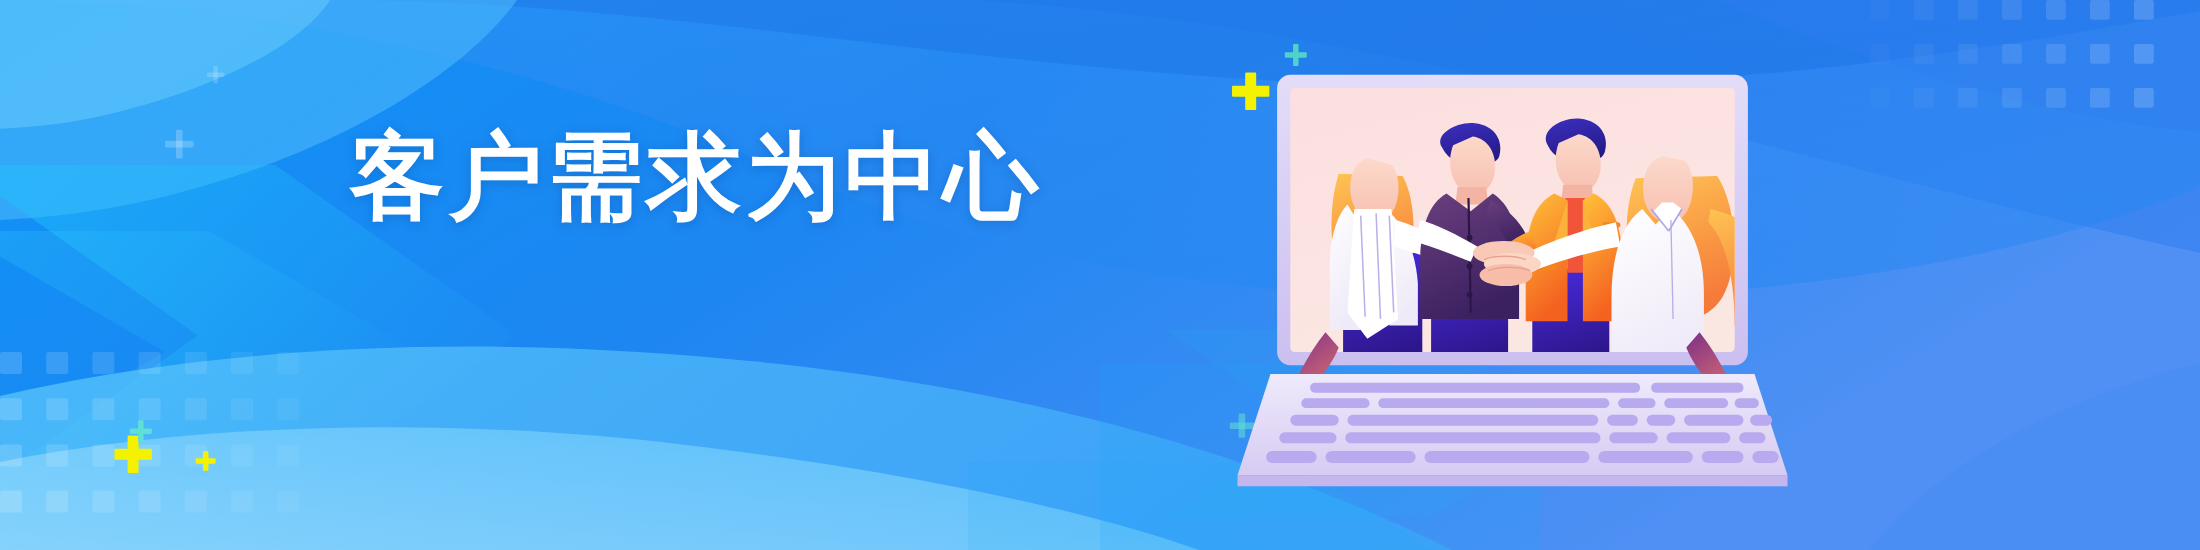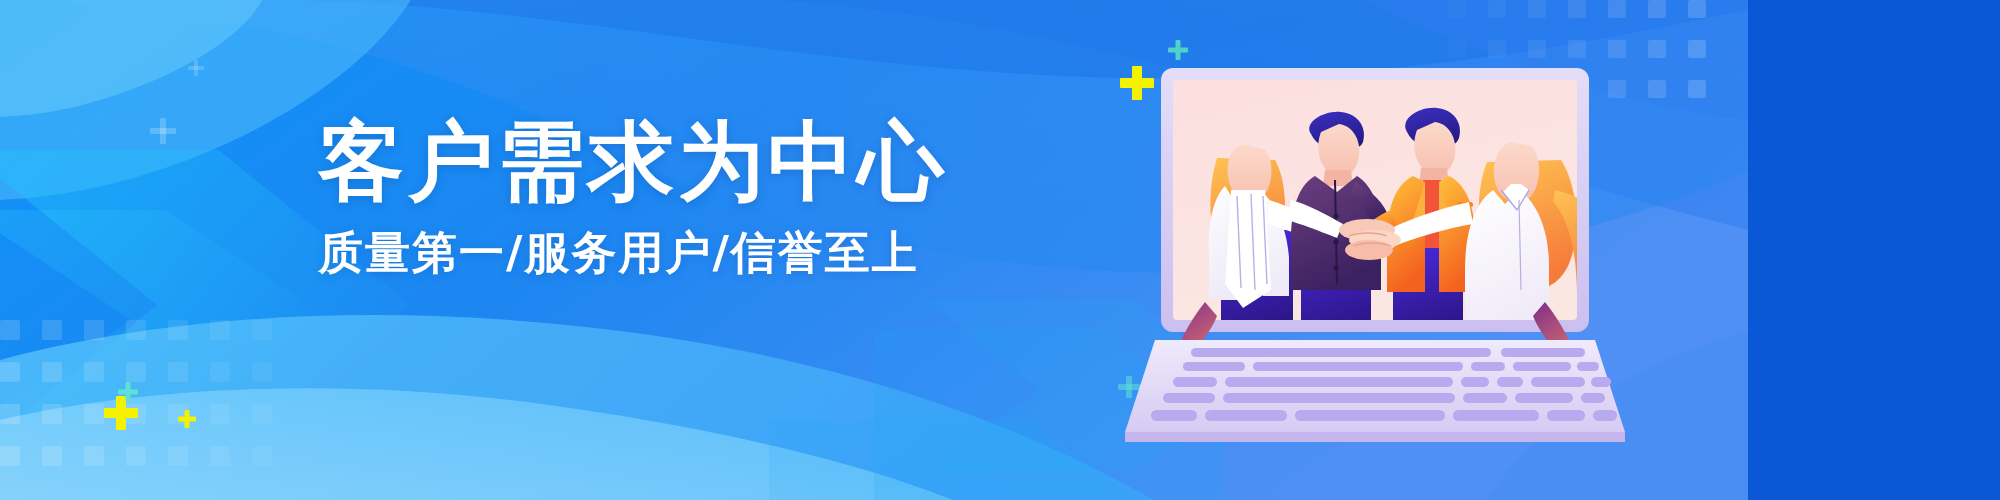--- a/index.html
+++ b/index.html
@@ -1,20 +1,20 @@
 <!DOCTYPE html>
 <html><head>
 <meta charset="utf-8">
 <style>
   html,body{margin:0;padding:0;background:#0a58d6;}
   body{font-family:"Liberation Sans","DejaVu Sans",sans-serif;}
 
   .banner{
     position:relative;
-    width:1748px;
+    width:2000px;
     height:500px;
     overflow:hidden;
     background:linear-gradient(110deg,#0e8ff5 0%,#1a8df2 22%,#2a82ef 48%,#3d81ef 72%,#4f8cf3 100%);
   }
 
   
   .bg-layer{position:absolute;top:0;left:0;width:100%;height:100%;pointer-events:none;}
   .bg-layer svg{display:block;width:100%;height:100%;}
 
   
@@ -195,21 +195,20 @@
       <div class="plus" style="left: 104px; top: 396px; width: 34px; height: 34px; color: rgb(245, 242, 0); --t: 10px;"></div>
       <div class="plus" style="left: 178px; top: 410px; width: 18px; height: 18px; color: rgb(245, 242, 0); --t: 5px;"></div>
       <div class="plus" style="left: 118px; top: 382px; width: 20px; height: 20px; color: rgb(95, 224, 214); --t: 5px;"></div>
       <div class="plus" style="left: 150px; top: 118px; width: 26px; height: 26px; color: rgba(255, 255, 255, 0.22); --t: 6px;"></div>
       <div class="plus" style="left: 188px; top: 60px; width: 16px; height: 16px; color: rgba(255, 255, 255, 0.18); --t: 4px;"></div>
       <div class="plus" style="left: 1118px; top: 376px; width: 22px; height: 22px; color: rgba(95, 224, 214, 0.55); --t: 6px;"></div>
     </div>
 
   <div class="text-block">
     <h1 class="headline">客户需求为中心</h1>
-    <p class="subline">质量第一/服务用户/信誉至上</p>
   </div>
 
   <div class="illustration">
     <svg viewBox="0 0 500 420" xmlns="http://www.w3.org/2000/svg">
       <defs>
         <linearGradient id="scr" x1="0" y1="0" x2="0.4" y2="1">
           <stop offset="0" stop-color="#fcdfe0"></stop>
           <stop offset="1" stop-color="#fbe7e2"></stop>
         </linearGradient>
         <linearGradient id="bezel" x1="0" y1="0" x2="0" y2="1">

